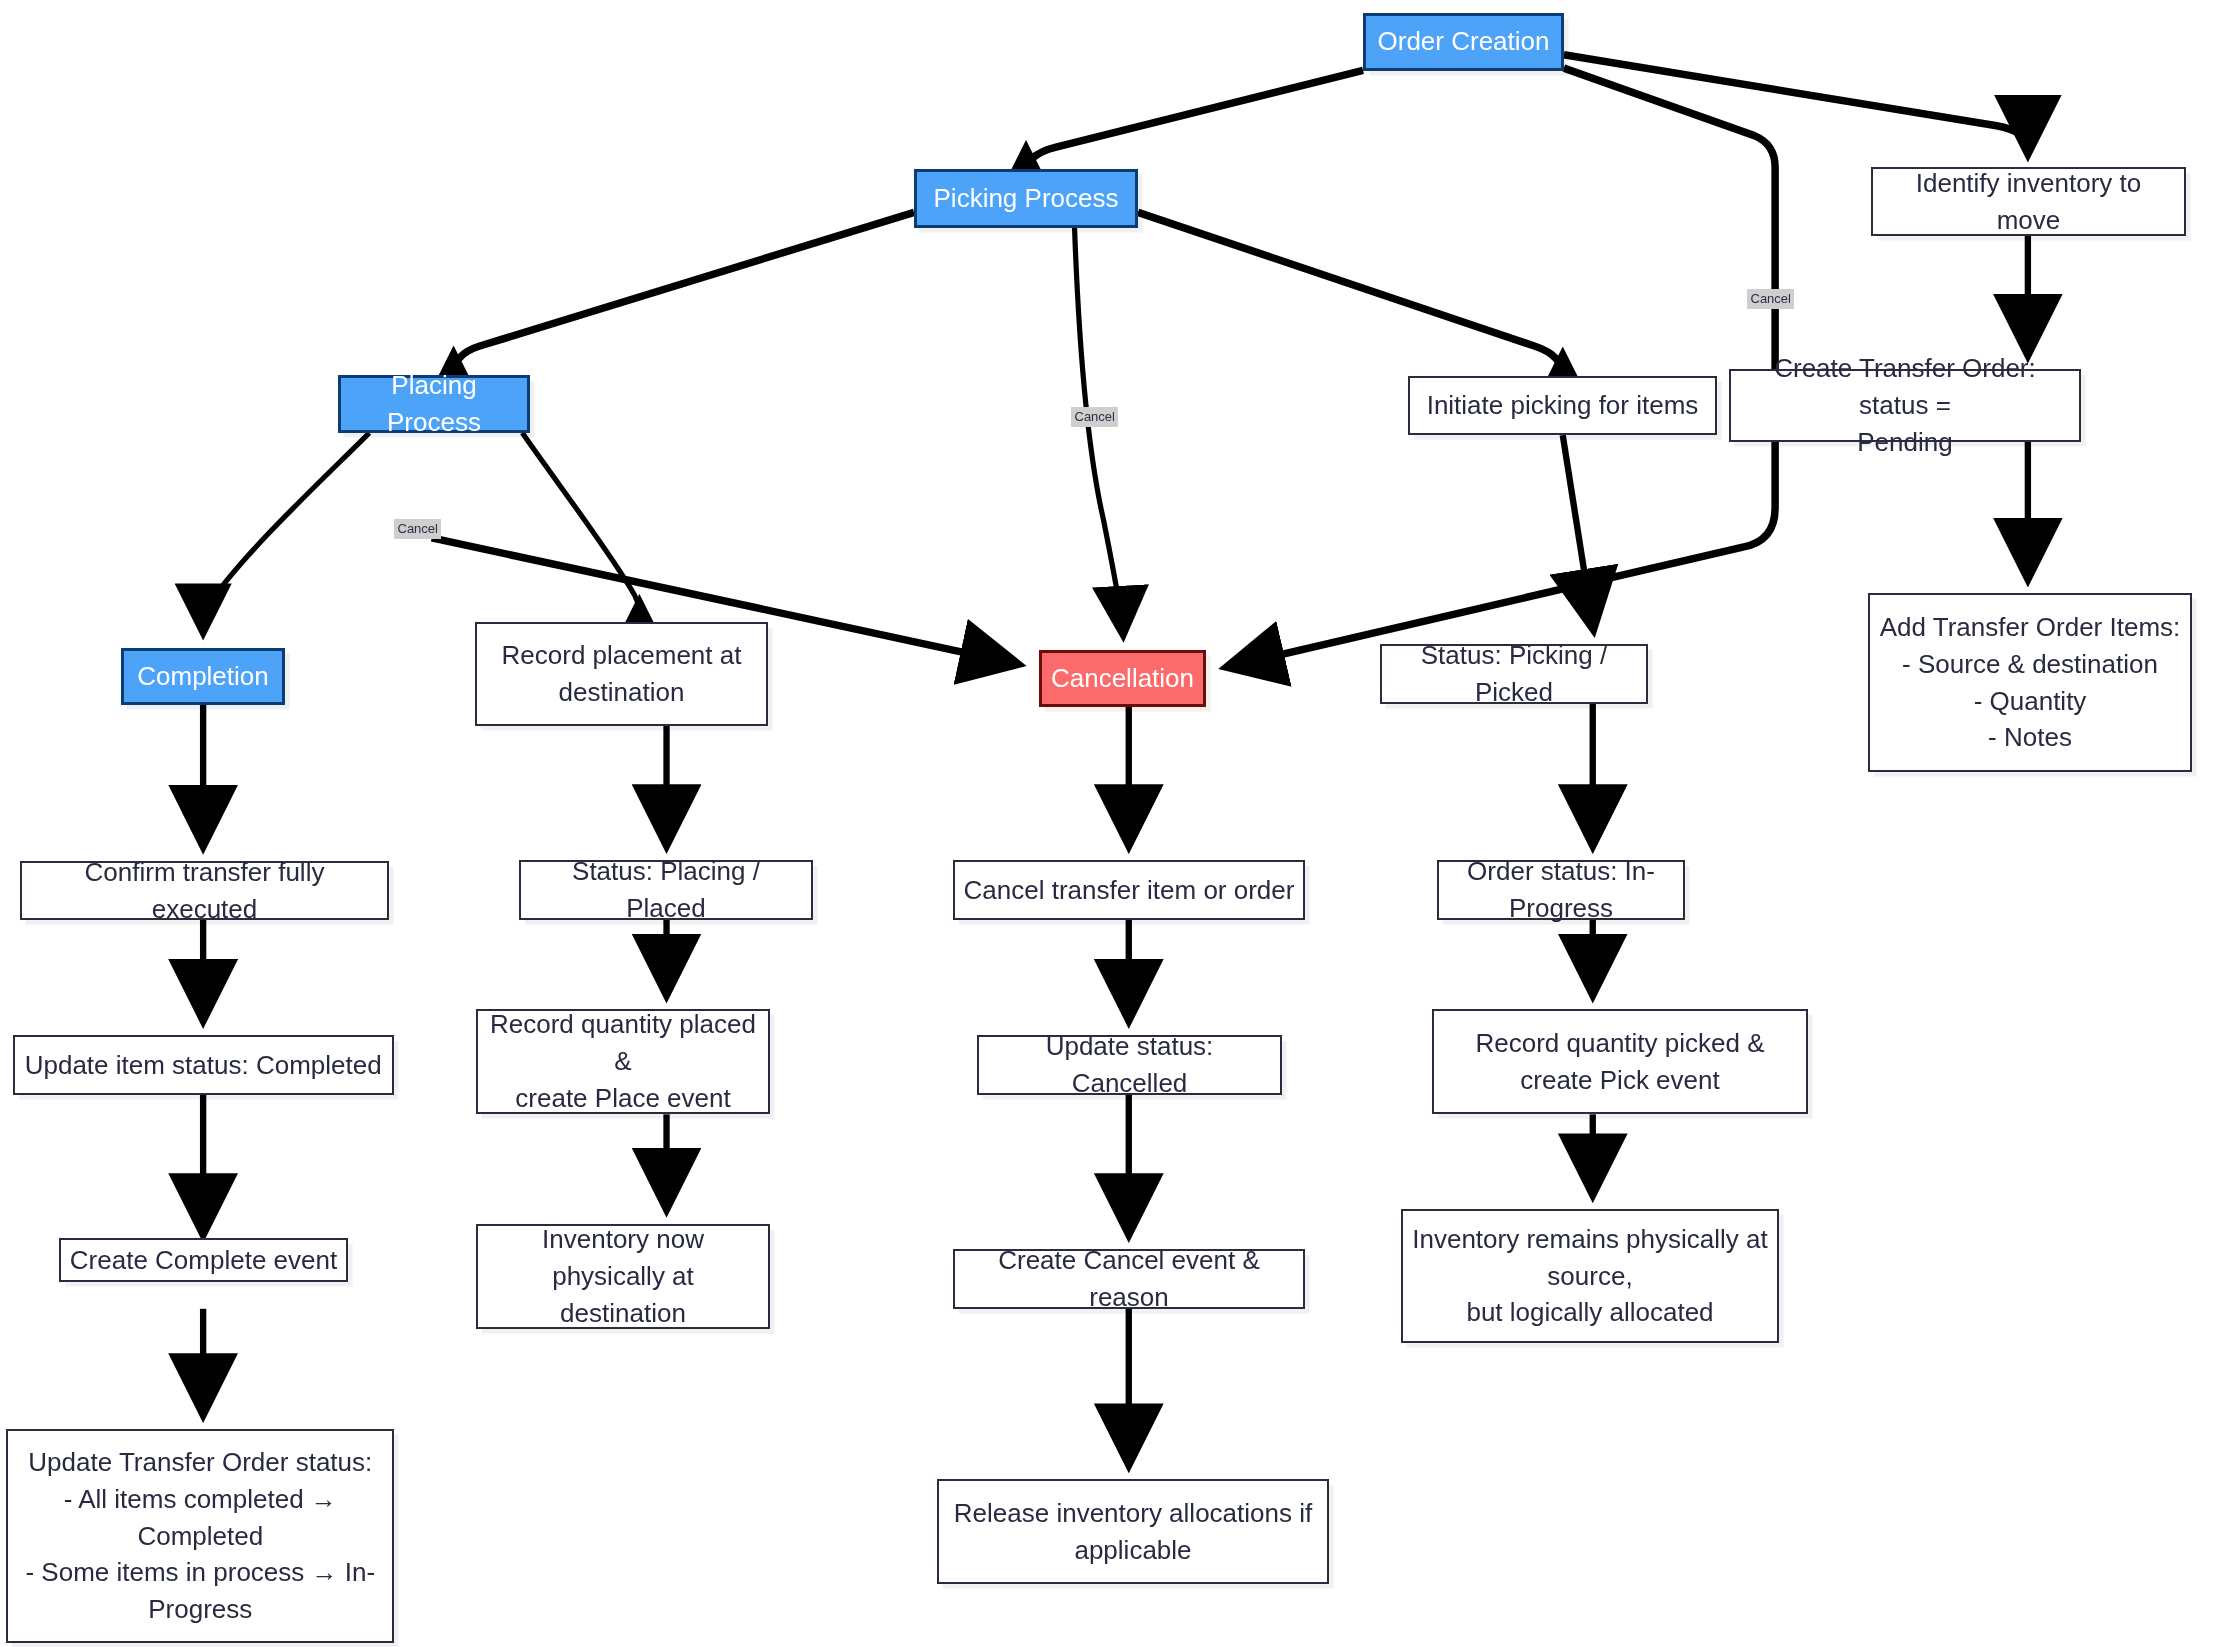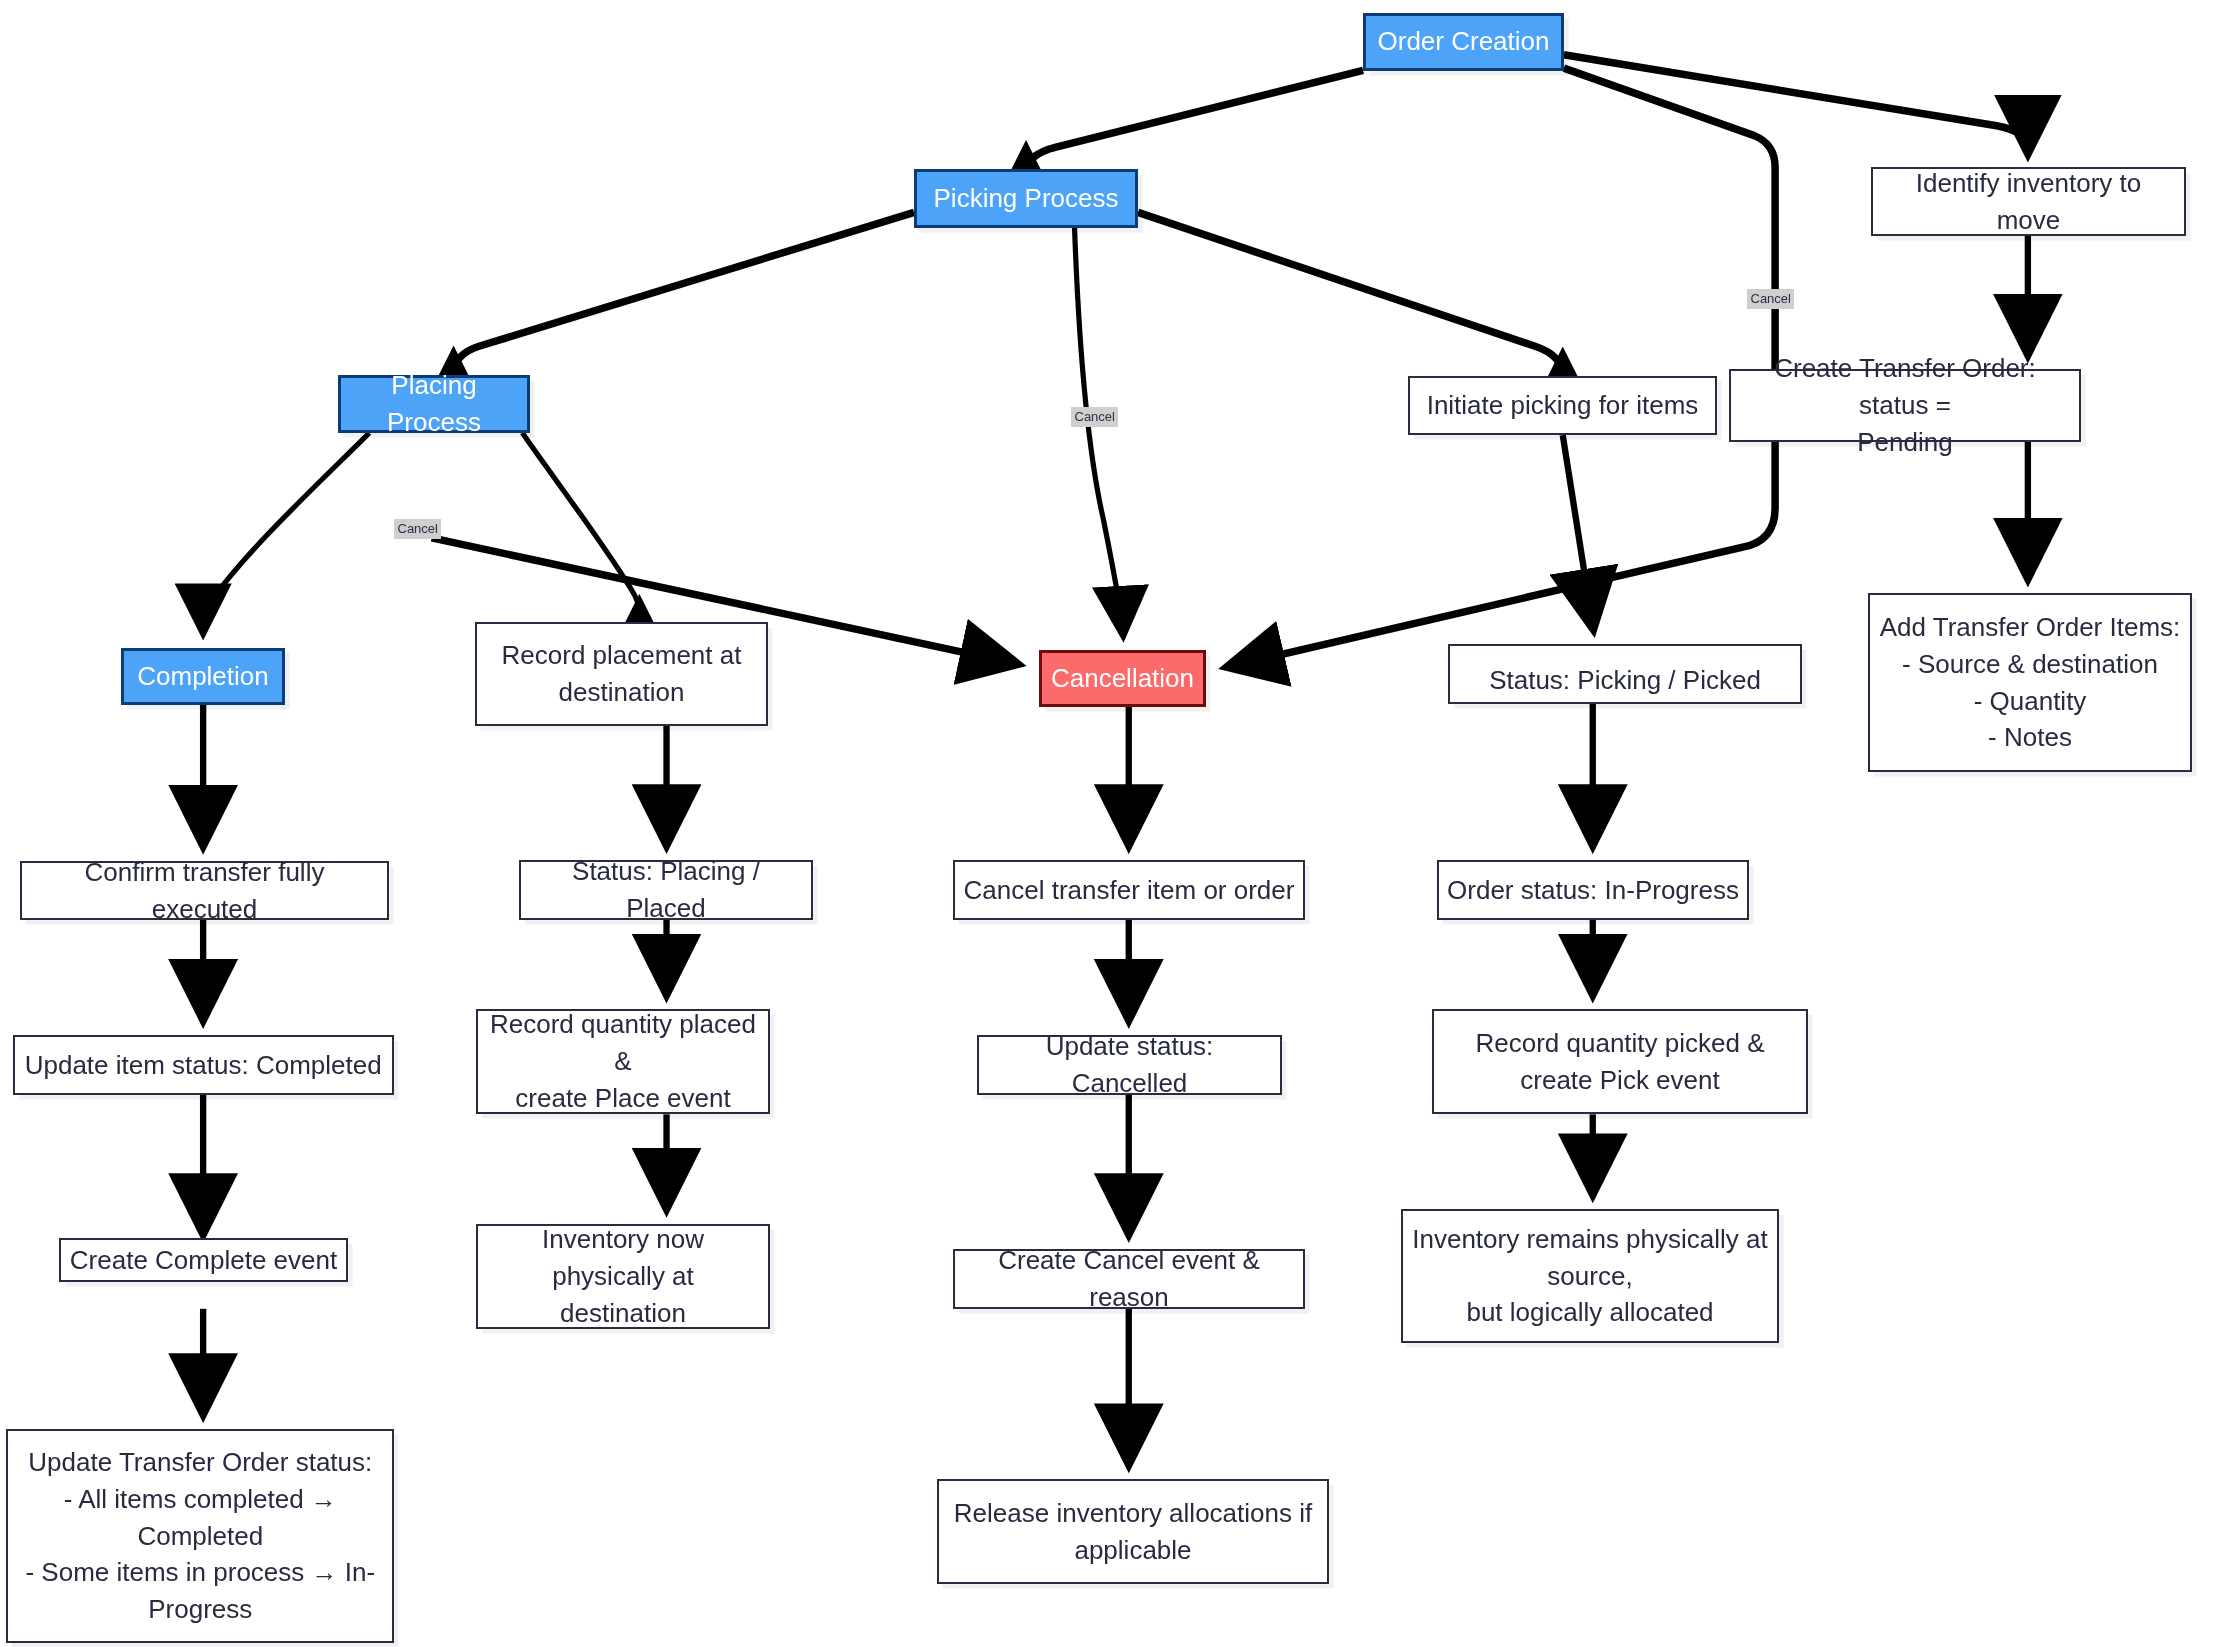--- a/index.html
+++ b/index.html
@@ -155,39 +155,39 @@
       <div class="node accent" style="left: 121px; top: 648px; width: 164px; height: 57px;">
         <span class="txt">Completion</span>
       </div>
       <div class="node" style="left: 475px; top: 622px; width: 293px; height: 104px;">
         <span class="txt">Record placement at
 destination</span>
       </div>
       <div class="node danger" style="left: 1039px; top: 650px; width: 167px; height: 57px;">
         <span class="txt">Cancellation</span>
       </div>
-      <div class="node" style="left: 1448px; top: 644px; width: 354px; height: 60px; align-items: flex-end;">
+      <div class="node" style="left: 1380px; top: 644px; width: 268px; height: 60px;">
         <span class="txt">Status: Picking / Picked</span>
       </div>
       <div class="node" style="left: 1868px; top: 593px; width: 324px; height: 179px;">
         <span class="txt">Add Transfer Order Items:
 - Source &amp; destination
 - Quantity
 - Notes</span>
       </div>
       <div class="node" style="left: 20px; top: 861px; width: 369px; height: 59px;">
         <span class="txt">Confirm transfer fully executed</span>
       </div>
       <div class="node" style="left: 519px; top: 860px; width: 294px; height: 60px;">
         <span class="txt">Status: Placing / Placed</span>
       </div>
       <div class="node" style="left: 953px; top: 860px; width: 352px; height: 60px;">
         <span class="txt">Cancel transfer item or order</span>
       </div>
-      <div class="node" style="left: 1437px; top: 860px; width: 312px; height: 60px;">
+      <div class="node" style="left: 1437px; top: 860px; width: 248px; height: 60px;">
         <span class="txt">Order status: In-Progress</span>
       </div>
       <div class="node" style="left: 12.7px; top: 1035px; width: 381px; height: 60px;">
         <span class="txt">Update item status: Completed</span>
       </div>
       <div class="node" style="left: 476px; top: 1009px; width: 294px; height: 105px;">
         <span class="txt">Record quantity placed &amp;
 create Place event</span>
       </div>
       <div class="node" style="left: 977px; top: 1035px; width: 305px; height: 60px;">

